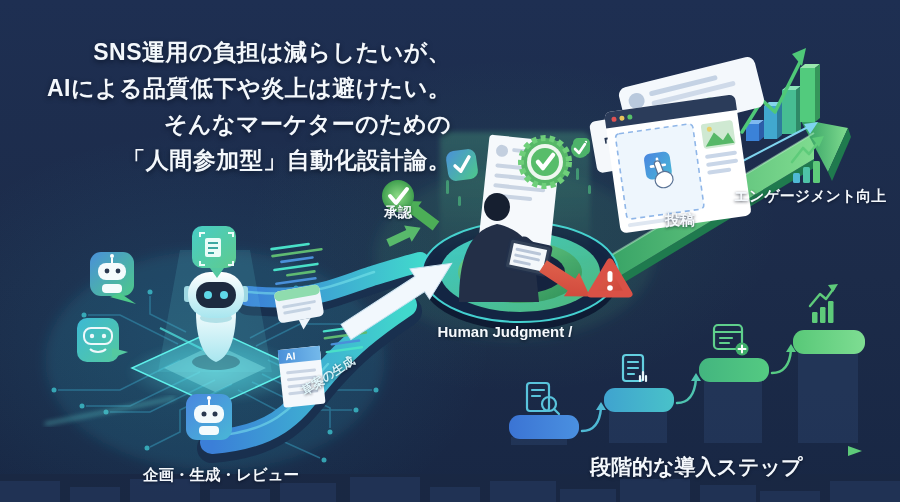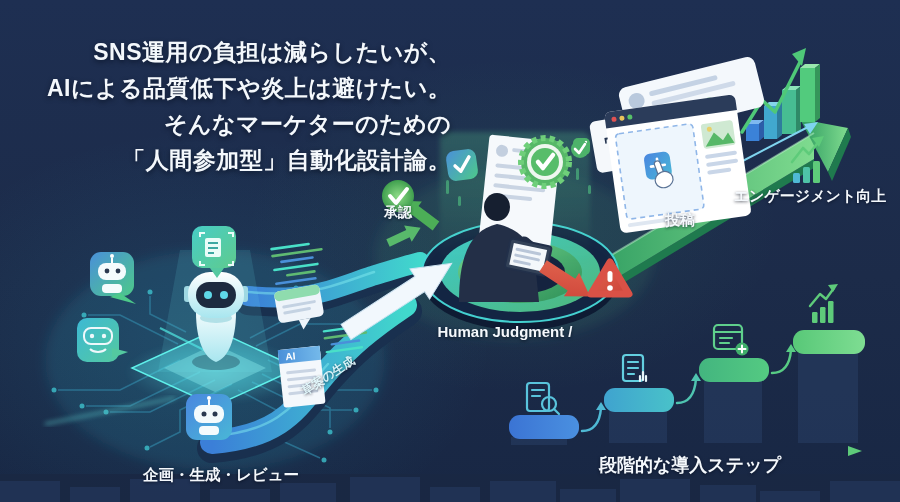--- a/index.html
+++ b/index.html
@@ -22,21 +22,21 @@
     text-shadow:0 2px 5px rgba(4,10,24,.6);
     text-align:right;
   }
   .lbl-approval{left:368px;top:204px;width:60px;font-size:14px;}
   .lbl-human1{left:420px;top:315px;width:170px;font-size:15px;margin-top:8px;}
   .lbl-human2{left:420px;top:334px;width:170px;font-size:15px;}
   .lbl-risk{left:555px;top:297px;width:110px;font-size:14px;}
   .lbl-post{left:640px;top:211px;width:80px;font-size:15px;}
   .lbl-engage{left:730px;top:187px;width:160px;font-size:15px;}
   .lbl-ai-stage{left:140px;top:441px;width:162px;font-size:15.5px;margin-top:24px;}
-  .lbl-axis{left:590px;top:453px;width:200px;font-size:18px;font-family:Liberation Serif, serif;}
+  .lbl-axis{left:590px;top:453px;width:200px;font-size:21px;font-family:Liberation Serif, serif;}
   .lbl-stream{
     left:303px;top:384px;font-size:12px;font-weight:700;color:#e2f7fb;
     transform:rotate(-33deg);transform-origin:0 50%;opacity:.95;
   }
 </style>
 </head>
 <body>
 
 <div id="canvas">
 

